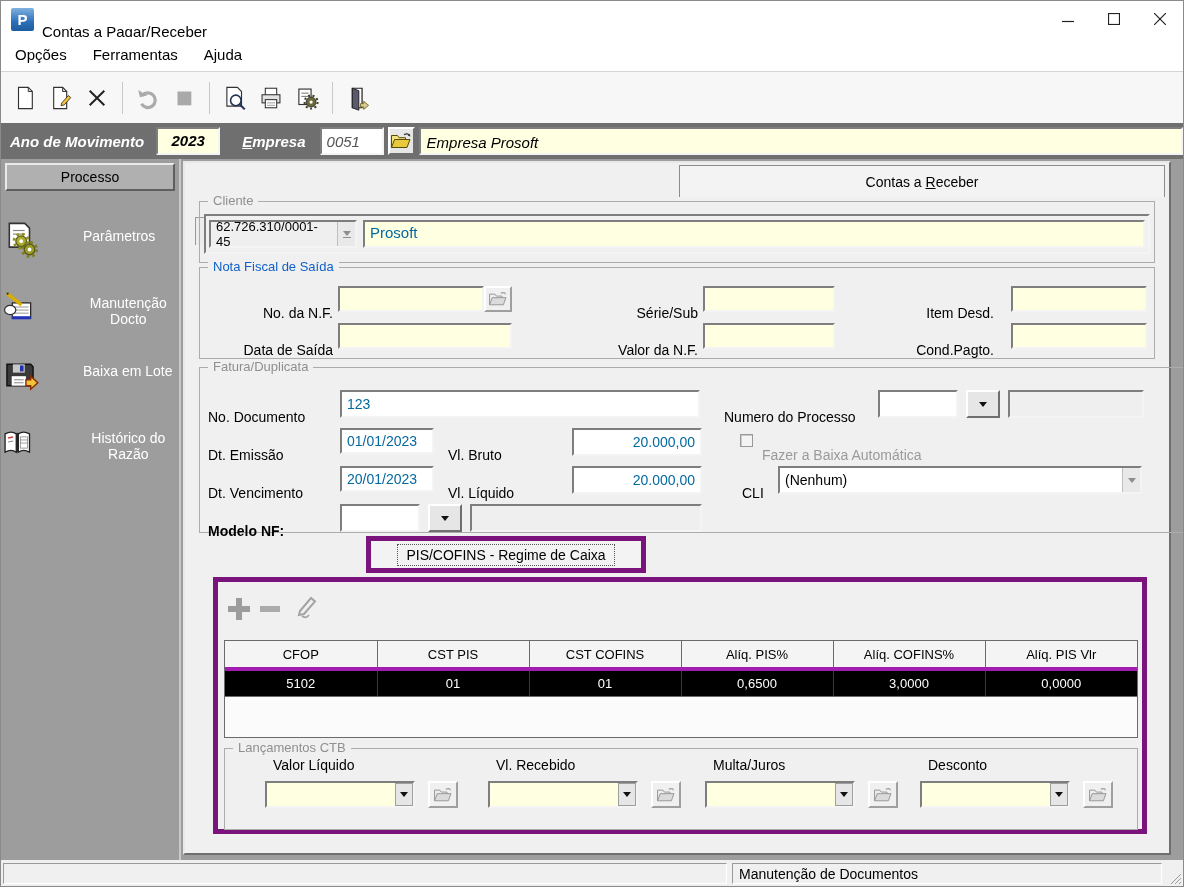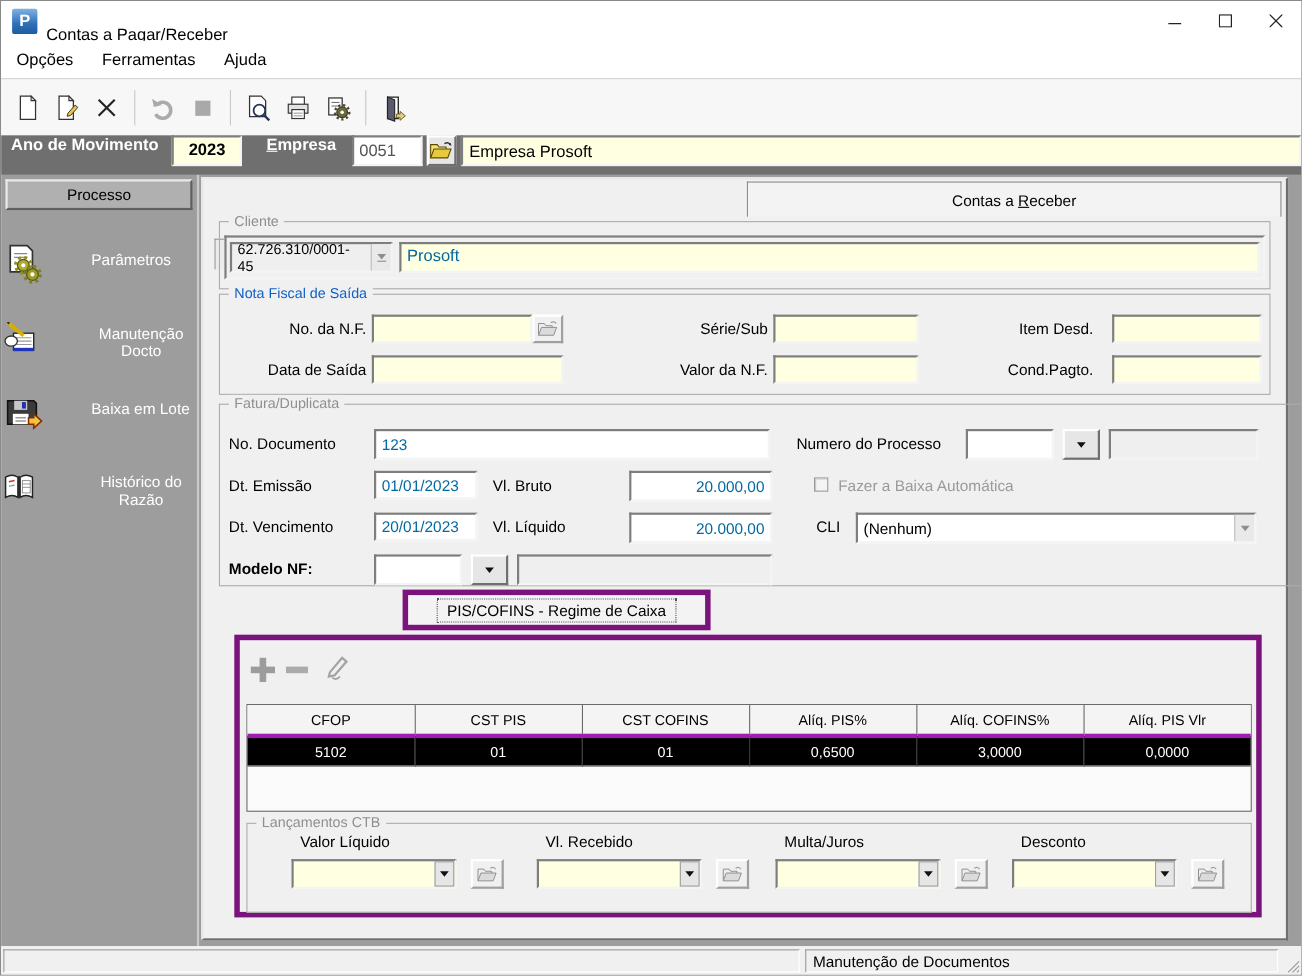--- a/index.html
+++ b/index.html
@@ -19,21 +19,21 @@
   .win-btn{width:46px;height:36px;display:flex;align-items:center;justify-content:center;}
   .win-btn svg{stroke:#222;stroke-width:1.2;fill:none;}
   
   .menubar{position:absolute;top:36px;left:0;right:0;height:34px;background:#fff;display:flex;align-items:center;gap:26px;padding:0 14px;font-size:15px;}
   .menu-item{cursor:default;}
   
   .toolbar{position:absolute;top:70px;left:0;right:0;height:52px;background:#F7F7F7;border-top:1px solid #D4D4D4;display:flex;align-items:center;padding:0 6px;}
   .tool-btn{width:36px;height:36px;display:flex;align-items:center;justify-content:center;}
   .tool-sep{width:1px;height:32px;background:#C8C8C8;margin:0 7px;}
   
-  .headerbar{position:absolute;top:122px;left:0;right:0;height:36px;background:#6F6F6F;display:flex;}
+  .headerbar{position:absolute;top:122px;left:0;right:0;height:36px;background:#6F6F6F;display:flex;align-items:center;font-style:italic;}
   .hdr-label{color:#fff;font-weight:bold;font-size:15px;margin-left:9px;}
   .sunken{border:2px solid;border-color:#7E7E7E #F4F4F4 #F4F4F4 #7E7E7E;}
   .raised{border:2px solid;border-color:#FFFFFF #6F6F6F #6F6F6F #FFFFFF;background:#E6E6E6;}
   .hdr-year{width:64px;height:28px;margin-left:12px;background:#FFFFE1;font-weight:bold;font-size:15px;text-align:center;line-height:24px;}
   .hdr-code{width:64px;height:28px;margin-left:14px;background:#fff;color:#555;font-size:15px;text-align:left;padding:2px 5px;line-height:22px;}
   .hdr-folder{width:27px;height:28px;margin-left:4px;display:flex;align-items:center;justify-content:center;}
   .hdr-company{flex:1;height:28px;margin-left:4px;background:#FFFFE1;font-size:15px;padding:3px 6px;line-height:21px;}
   
   .body{position:absolute;top:158px;left:0;right:0;bottom:26px;background:#9D9D9D;}
   .sidebar{position:absolute;left:0;top:0;width:180px;height:100%;border-right:2px solid #C9C9C9;}
@@ -42,21 +42,21 @@
   .nav-item svg{width:38px;height:38px;}
   .nav-label{color:#fff;font-size:14px;margin-top:7px;text-align:center;}
   
   .content{position:absolute;left:182px;top:2px;width:988px;height:694px;background:#F0F0F0;border:2px solid;border-color:#E8E8E8 #6F6F6F #6F6F6F #E8E8E8;}
   .tab{position:absolute;display:flex;align-items:center;justify-content:center;font-size:14px;background:#F1F1F1;border:1px solid #9A9A9A;border-bottom:none;}
   .tab-pagar{left:10px;top:6px;width:484px;height:28px;background:#ECECEC;margin-top:48px;}
   .tab-receber{left:494px;top:2px;width:486px;height:32px;background:#F3F3F3;border-color:#8C8C8C;}
   fieldset.grp{position:absolute;border:1px solid #ACACAC;background:transparent;}
   .grp-legend{position:absolute;top:-9px;left:8px;background:#F0F0F0;padding:0 5px;font-size:13px;color:#8F8F8F;}
   .grp-legend.blue{color:#1060C8;}
-  .lbl{position:absolute;font-size:14px;color:#000;height:26px;line-height:26px;white-space:nowrap;}
+  .lbl{position:absolute;font-size:14px;color:#000;height:26px;line-height:26px;white-space:nowrap;margin-top:14px;}
   .lbl.r{text-align:right;}
   .lbl.dis{color:#9A9A9A;}
   .fld{position:absolute;height:26px;background:#FFFFE1;font-size:14px;padding:2px 5px;border:2px solid;border-color:#7E7E7E #F4F4F4 #F4F4F4 #7E7E7E;font-family:Liberation Sans, sans-serif;color:#0369a1;}
   .fld.white{background:#FFFFFF;}
   .fld.dis{background:#EFEFEF;}
   .fld.num{text-align:right;}
   input.fld{outline:none;}
   .mini-btn{position:absolute;display:flex;align-items:center;justify-content:center;}
   .arrow{width:0;height:0;border-left:4px solid transparent;border-right:4px solid transparent;border-top:5px solid #111;}
   .arrow.dis{border-top-color:#8E8E8E;}

